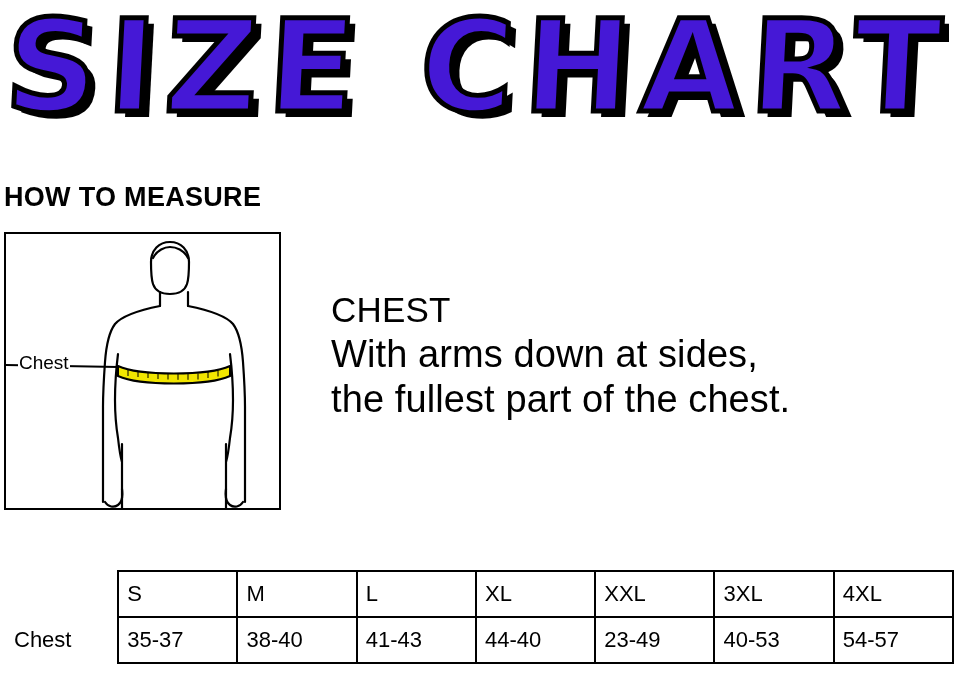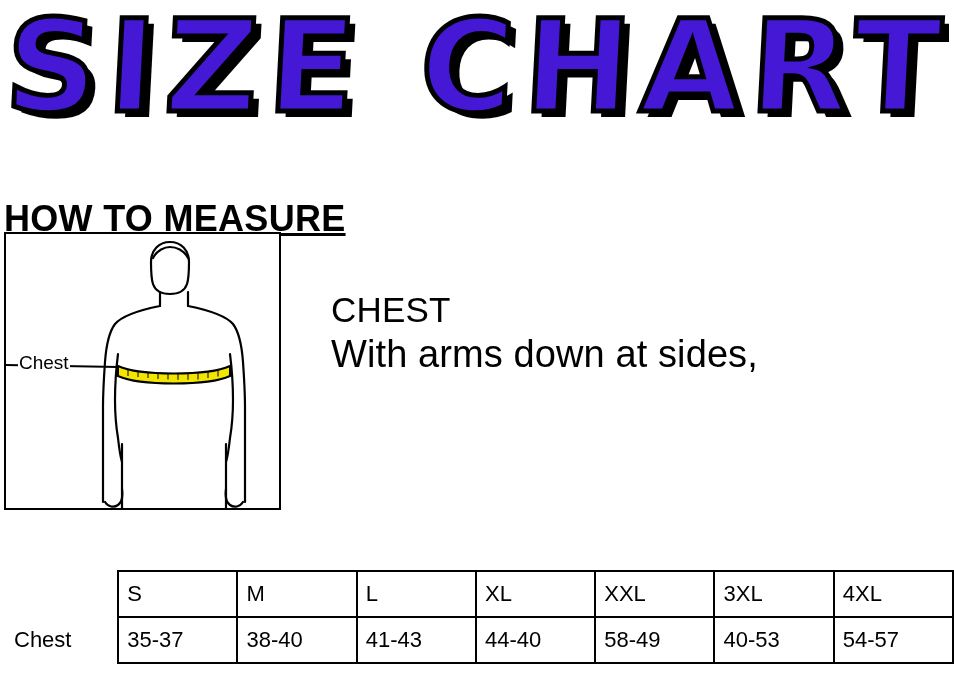--- a/index.html
+++ b/index.html
@@ -27,26 +27,25 @@
     display: flex;
     align-items: center;
     justify-content: center;
   }
   .title-svg { display: block; }
 
   
   .how-to {
     position: absolute;
     left: 4px;
-    top: 198px;
-    font-size: 36px;
+    top: 182px;
+    font-size: 27px;
     font-weight: bold;
     letter-spacing: 0.3px;
     font-family: "Liberation Sans", sans-serif;
-    text-decoration: underline;
   }
 
   
   .figure-box {
     position: absolute;
     left: 4px;
     top: 232px;
     width: 277px;
     height: 278px;
     border: 2px solid #000;
@@ -171,20 +170,21 @@
 
     <line x1="0" y1="131" x2="112" y2="133" stroke="#000" stroke-width="2"></line>
   </svg>
 </div>
 <div class="chest-label">Chest</div>
 
 <div class="desc">
   <div class="desc-title">CHEST</div>
   <div class="desc-body">
     <div>With arms down at sides,</div>
+    <div>the fullest part of the chest.</div>
   </div>
 </div>
 
 <table class="size-table">
   <thead>
     <tr>
       <th></th>
       <th class="col-size">S</th>
       <th class="col-size">M</th>
       <th class="col-size">L</th>
@@ -194,18 +194,18 @@
       <th class="col-size">4XL</th>
     </tr>
   </thead>
   <tbody>
     <tr>
       <td class="row-label">Chest</td>
       <td>35-37</td>
       <td>38-40</td>
       <td>41-43</td>
       <td>44-40</td>
-      <td>58-49</td>
+      <td>23-49</td>
       <td>40-53</td>
       <td>54-57</td>
     </tr>
   </tbody>
 </table>
 
 </body></html>

